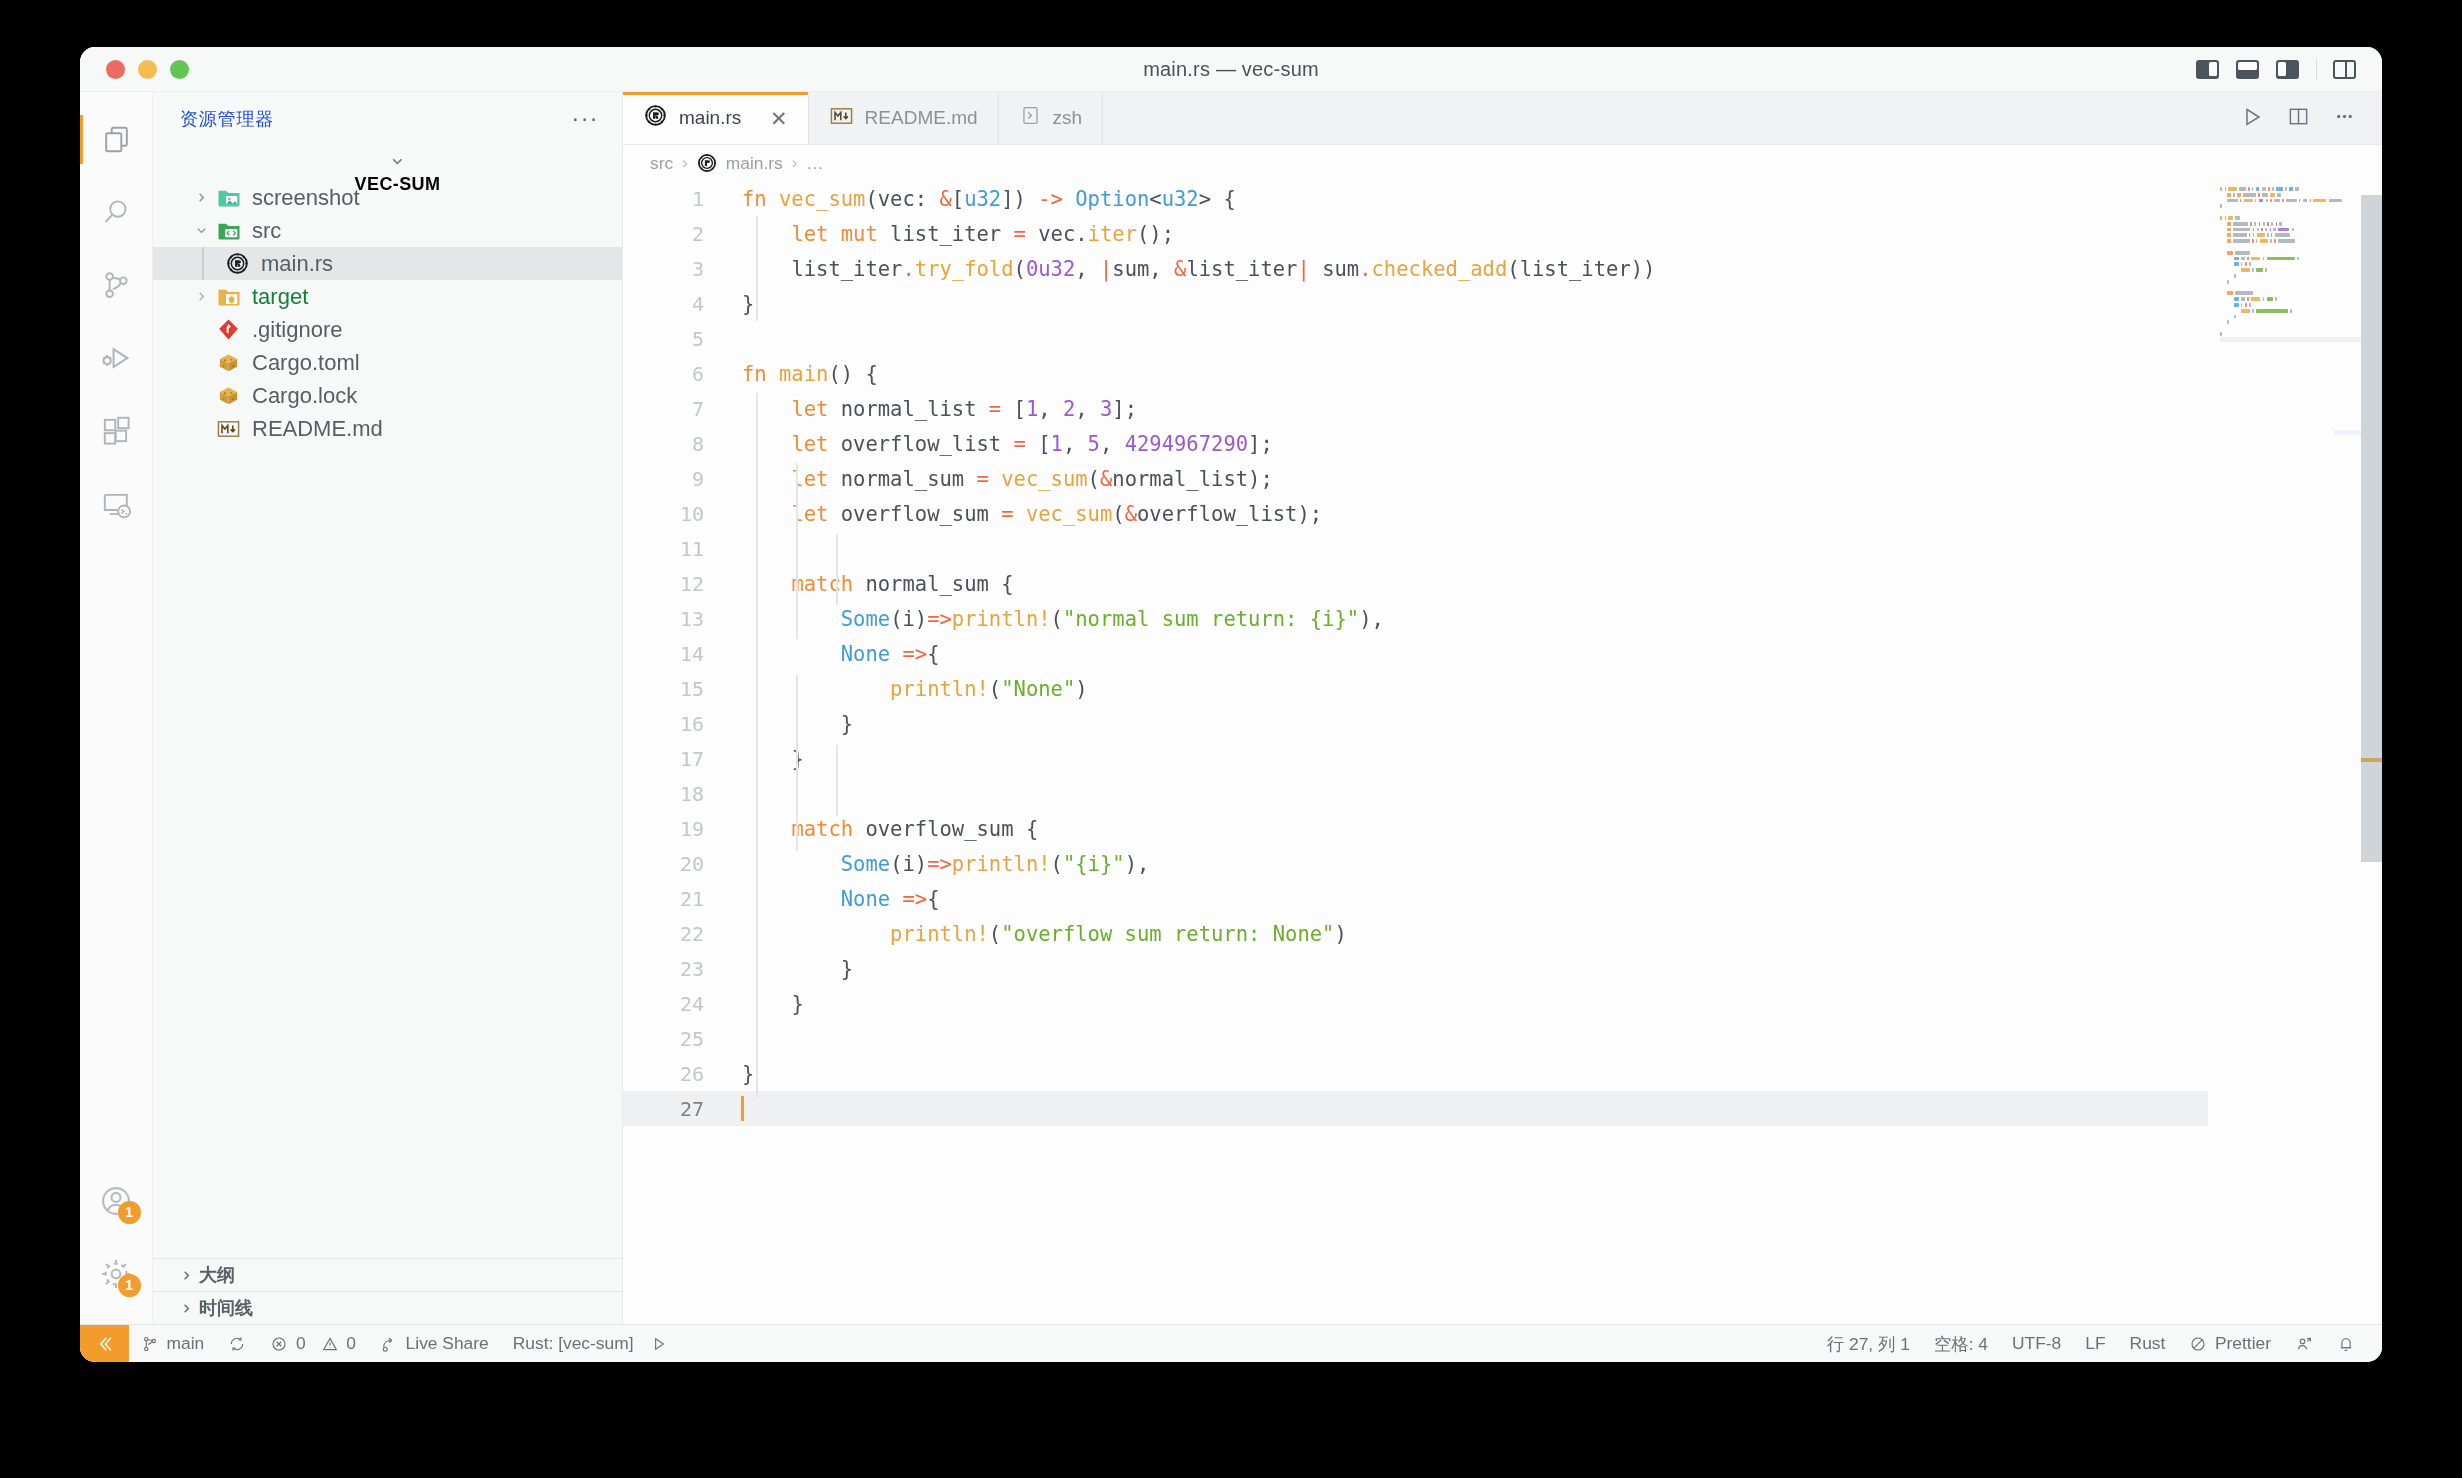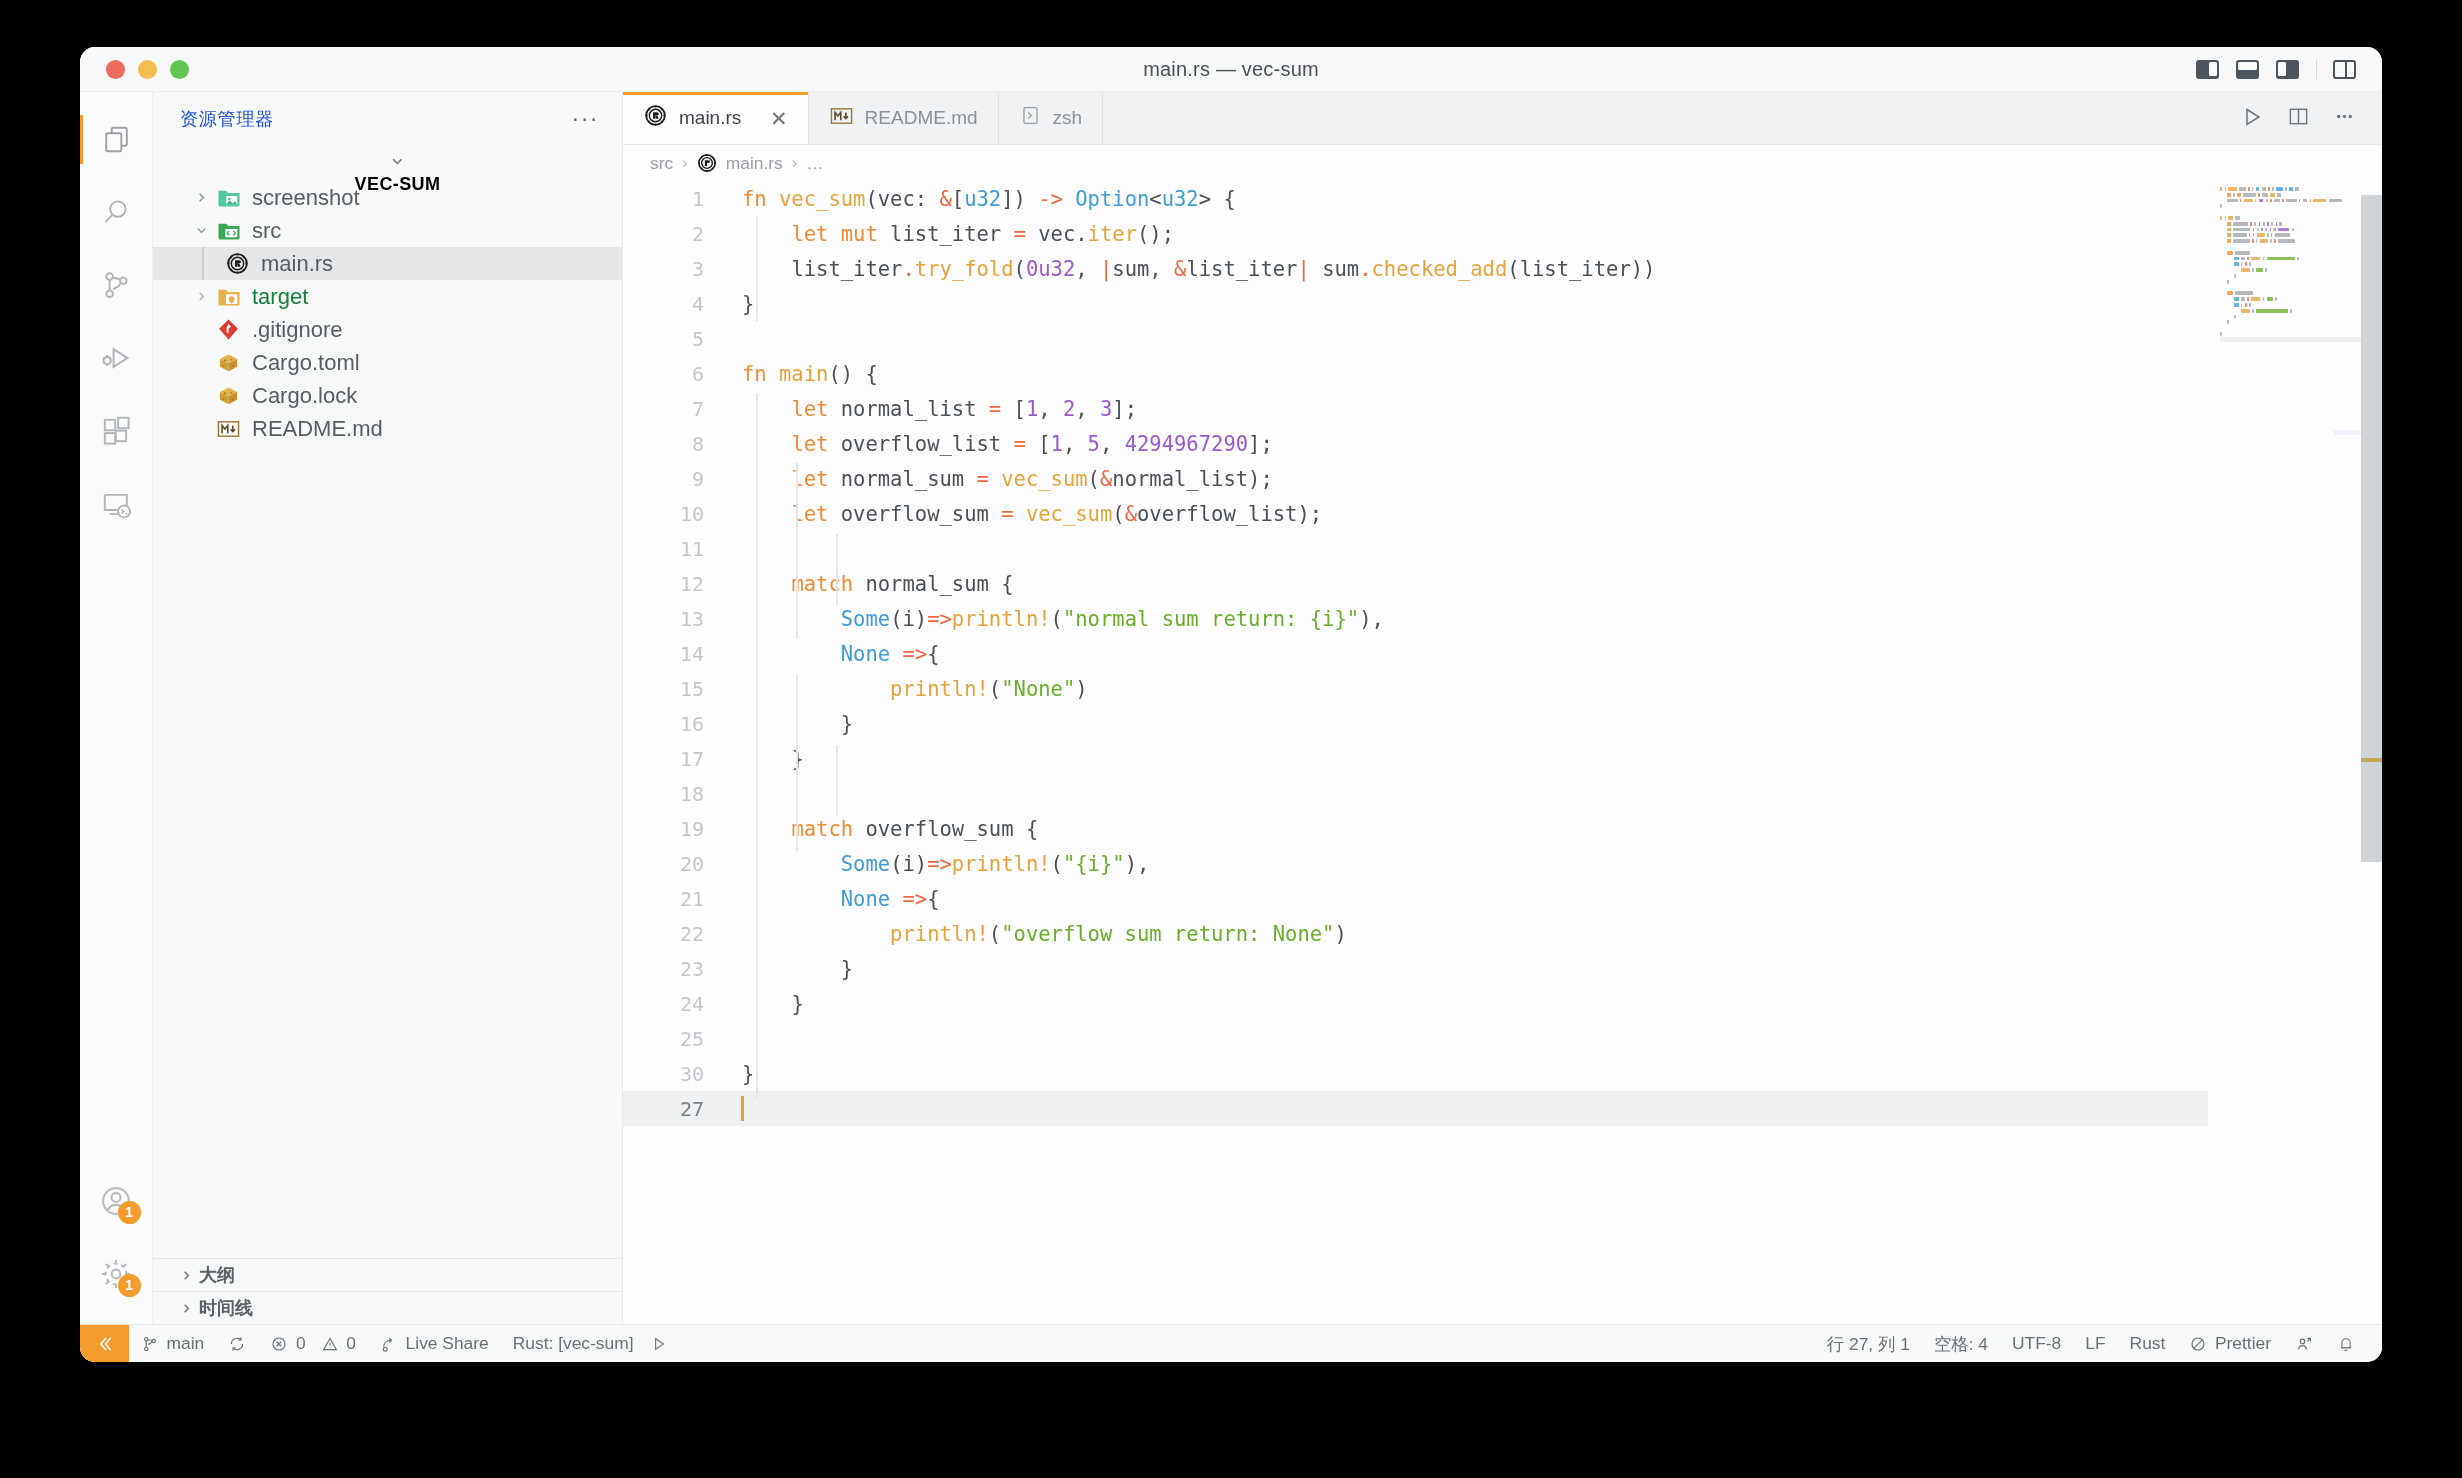--- a/index.html
+++ b/index.html
@@ -601,21 +601,21 @@
             <div class="codeline"><span class="ln">16</span><span class="ctext"><span class="pln">        </span><span class="pln">}</span></span></div>
             <div class="codeline"><span class="ln">17</span><span class="ctext"><span class="pln">    </span><span class="pln">}</span></span></div>
             <div class="codeline"><span class="ln">18</span><span class="ctext"><span class="pln">    </span></span></div>
             <div class="codeline"><span class="ln">19</span><span class="ctext"><span class="pln">    </span><span class="kw">match</span><span class="pln"> overflow_sum {</span></span></div>
             <div class="codeline"><span class="ln">20</span><span class="ctext"><span class="pln">        </span><span class="typ">Some</span><span class="pln">(i)</span><span class="op">=&gt;</span><span class="fnn">println!</span><span class="pln">(</span><span class="str">"{i}"</span><span class="pln">),</span></span></div>
             <div class="codeline"><span class="ln">21</span><span class="ctext"><span class="pln">        </span><span class="typ">None</span><span class="pln"> </span><span class="op">=&gt;</span><span class="pln">{</span></span></div>
             <div class="codeline"><span class="ln">22</span><span class="ctext"><span class="pln">            </span><span class="fnn">println!</span><span class="pln">(</span><span class="str">"overflow sum return: None"</span><span class="pln">)</span></span></div>
             <div class="codeline"><span class="ln">23</span><span class="ctext"><span class="pln">        </span><span class="pln">}</span></span></div>
             <div class="codeline"><span class="ln">24</span><span class="ctext"><span class="pln">    </span><span class="pln">}</span></span></div>
             <div class="codeline"><span class="ln">25</span><span class="ctext"><span class="pln">    </span></span></div>
-            <div class="codeline"><span class="ln">30</span><span class="ctext"><span class="pln">}</span></span></div>
+            <div class="codeline"><span class="ln">26</span><span class="ctext"><span class="pln">}</span></span></div>
             <div class="codeline current"><span class="ln">27</span><span class="ctext"></span><span class="caret"></span></div>
             <div class="iguide" style="left: 133px; top: 35px; height: 105px; bottom: auto;"></div>
             <div class="iguide" style="left: 133px; top: 212px; height: 705px; bottom: auto;"></div>
             <div class="iguide" style="left: 173px; top: 282px; height: 176px; bottom: auto;"></div>
             <div class="iguide" style="left: 213px; top: 353px; height: 71px; bottom: auto;"></div>
             <div class="iguide" style="left: 173px; top: 494px; height: 176px; bottom: auto;"></div>
             <div class="iguide" style="left: 213px; top: 564px; height: 71px; bottom: auto;"></div>
           </div>
         <div id="minimap">
           <div id="mm-current" style="top: 156px;"></div>

